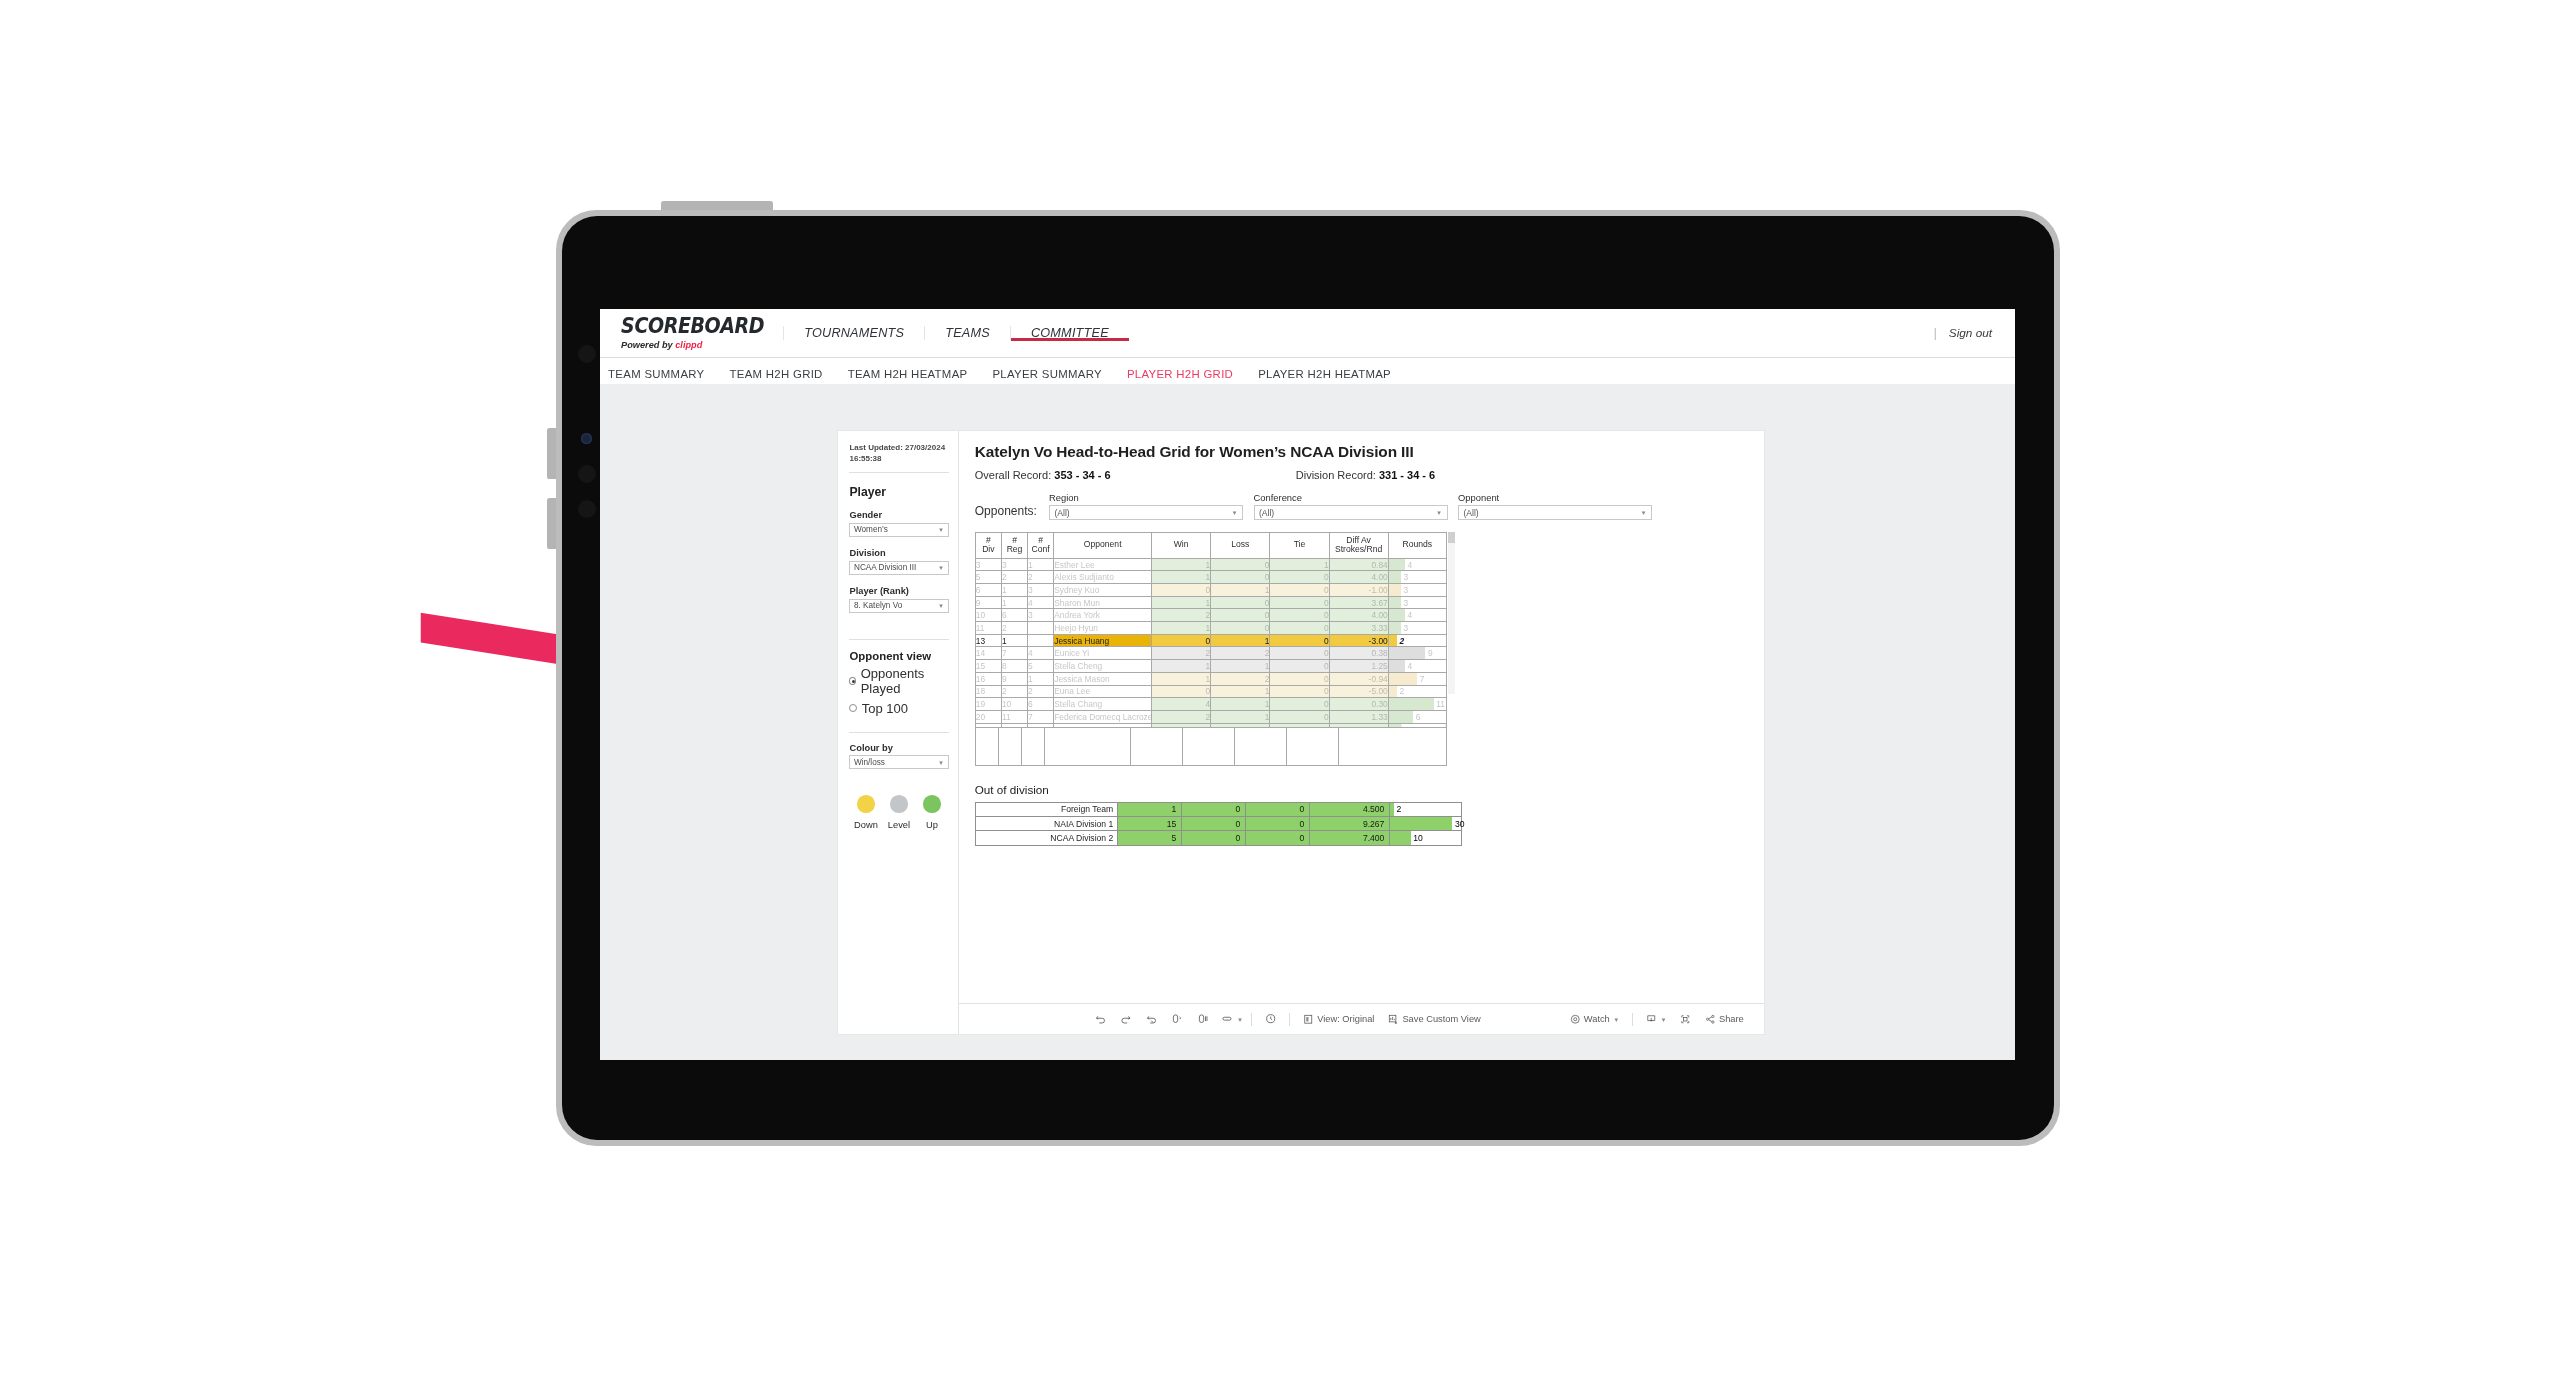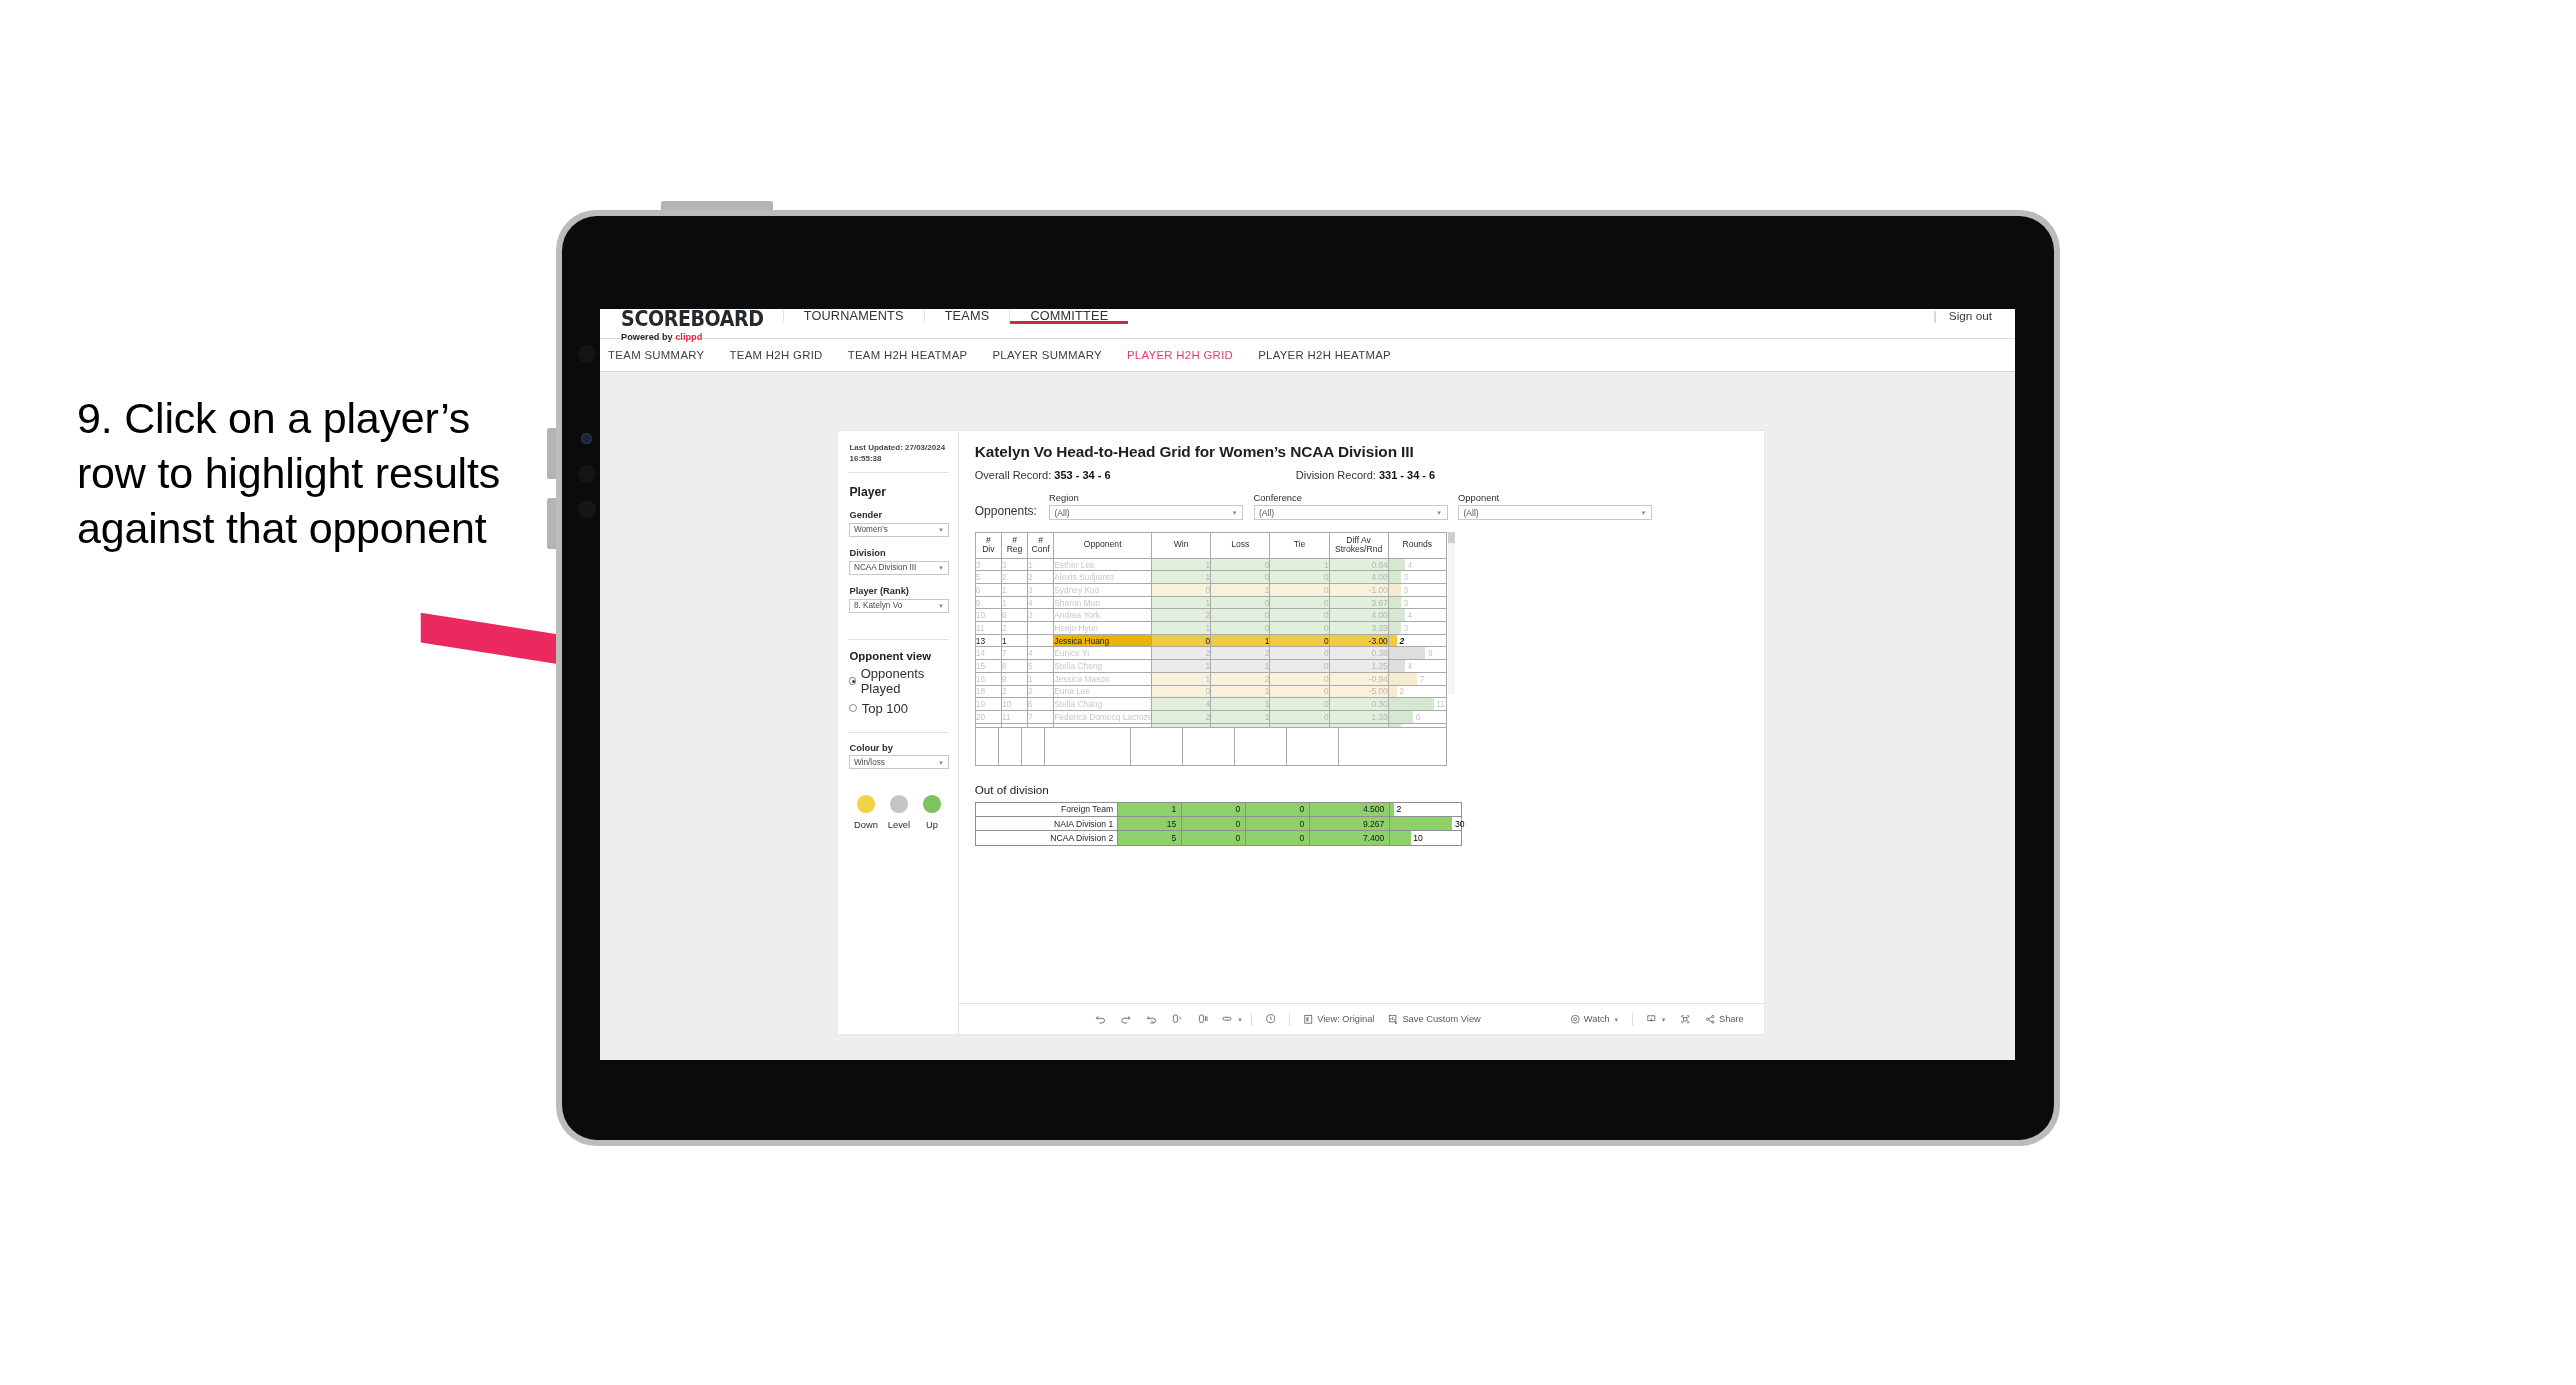--- a/index.html
+++ b/index.html
@@ -53,23 +53,24 @@
   #screen {
     position: absolute;
     left: 38px; top: 93px;
     width: 1415px; height: 751px;
     background: #eceef0;
     overflow: hidden;
   }
 
   
   #topnav {
-    height: 30px; background:#fff; display:flex; align-items:flex-start;
+    height: 49px; background:#fff; display:flex; align-items:center;
     border-bottom: 0.9px solid #dcdcdc;
     position: relative;
+    font-style: italic;
   }
   #brand { display:flex; flex-direction:column; justify-content:center; padding: 0 19px 0 21px; }
   #brand-title {
     font-family: "DejaVu Sans", sans-serif;
     font-weight: 700; font-size: 19px; letter-spacing: -0.4px;
     color:#24292e; line-height:1;
     transform: scaleY(1.12);
     transform-origin: left center;
   }
   #brand-sub { font-size: 9.2px; color:#2b2b2b; margin-top:4.4px; font-weight:600;}
@@ -199,21 +200,20 @@
   .tb { display:flex; align-items:center; gap:3.5px; padding: 0 7px; cursor:pointer; color:#5b5b5b; }
   .tb svg { display:block; }
   .tb-sep { width:0.9px; height:13px; background:#dcdcdc; margin: 0 6.1px; }
   .tb-gap { width: 75px; }
 </style>
 </head>
 <body>
 
 <div id="stage">
 
-  <div id="annotation">9. Click on a player’s row to highlight results against that opponent</div>
 
   <svg id="arrow" viewBox="0 0 840 200">
     <path d="M2,2 L742,118 L742,96 L820,132 L742,176 L742,152 L2,36 Z" fill="#ea2a5f"></path>
   </svg>
 
   <div id="tablet">
     <div class="top-btn" style="left:105px; width:112px;"></div>
     <div class="side-btn" style="top:218px; height:51px;"></div>
     <div class="side-btn" style="top:288px; height:51px;"></div>
 

